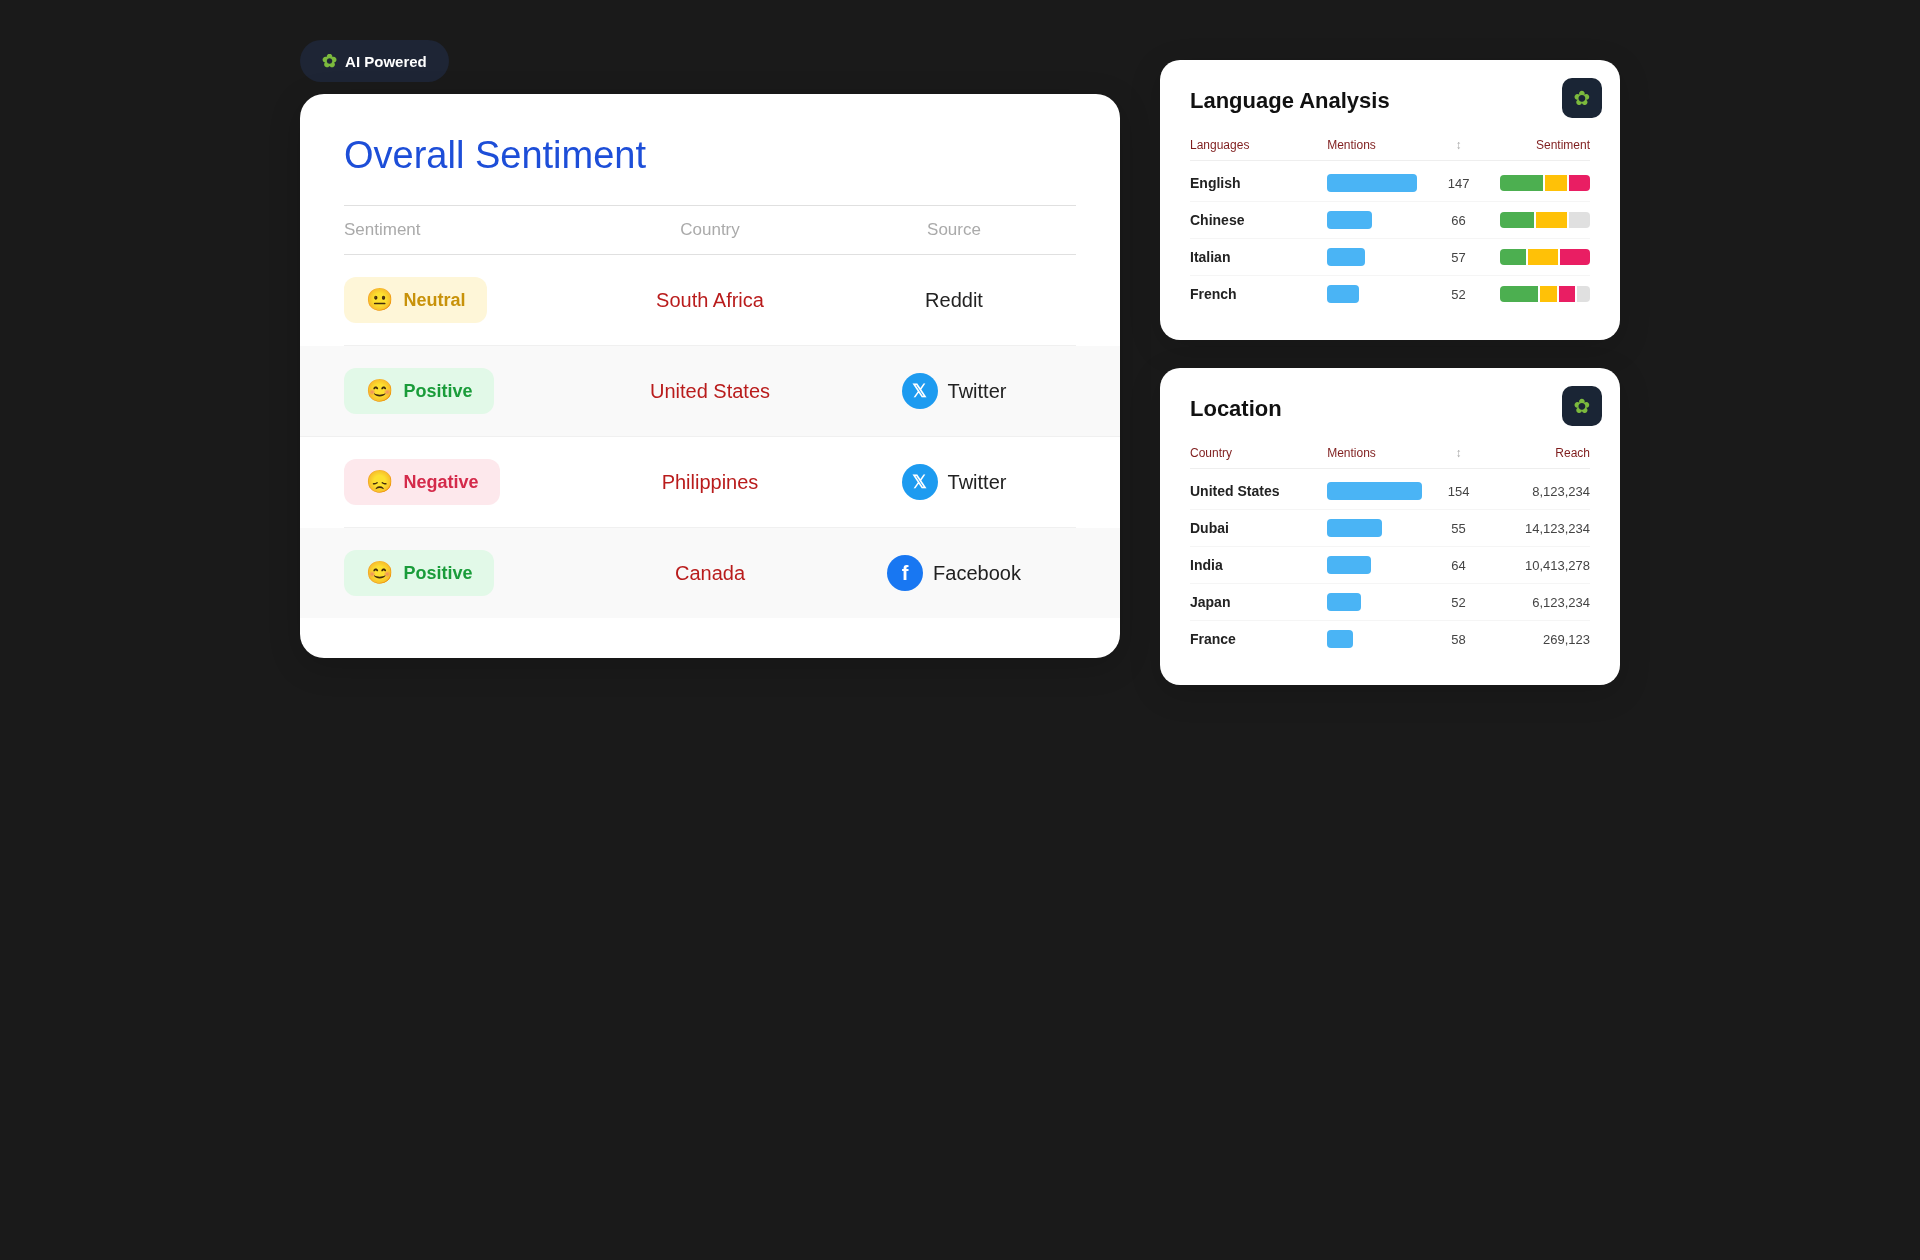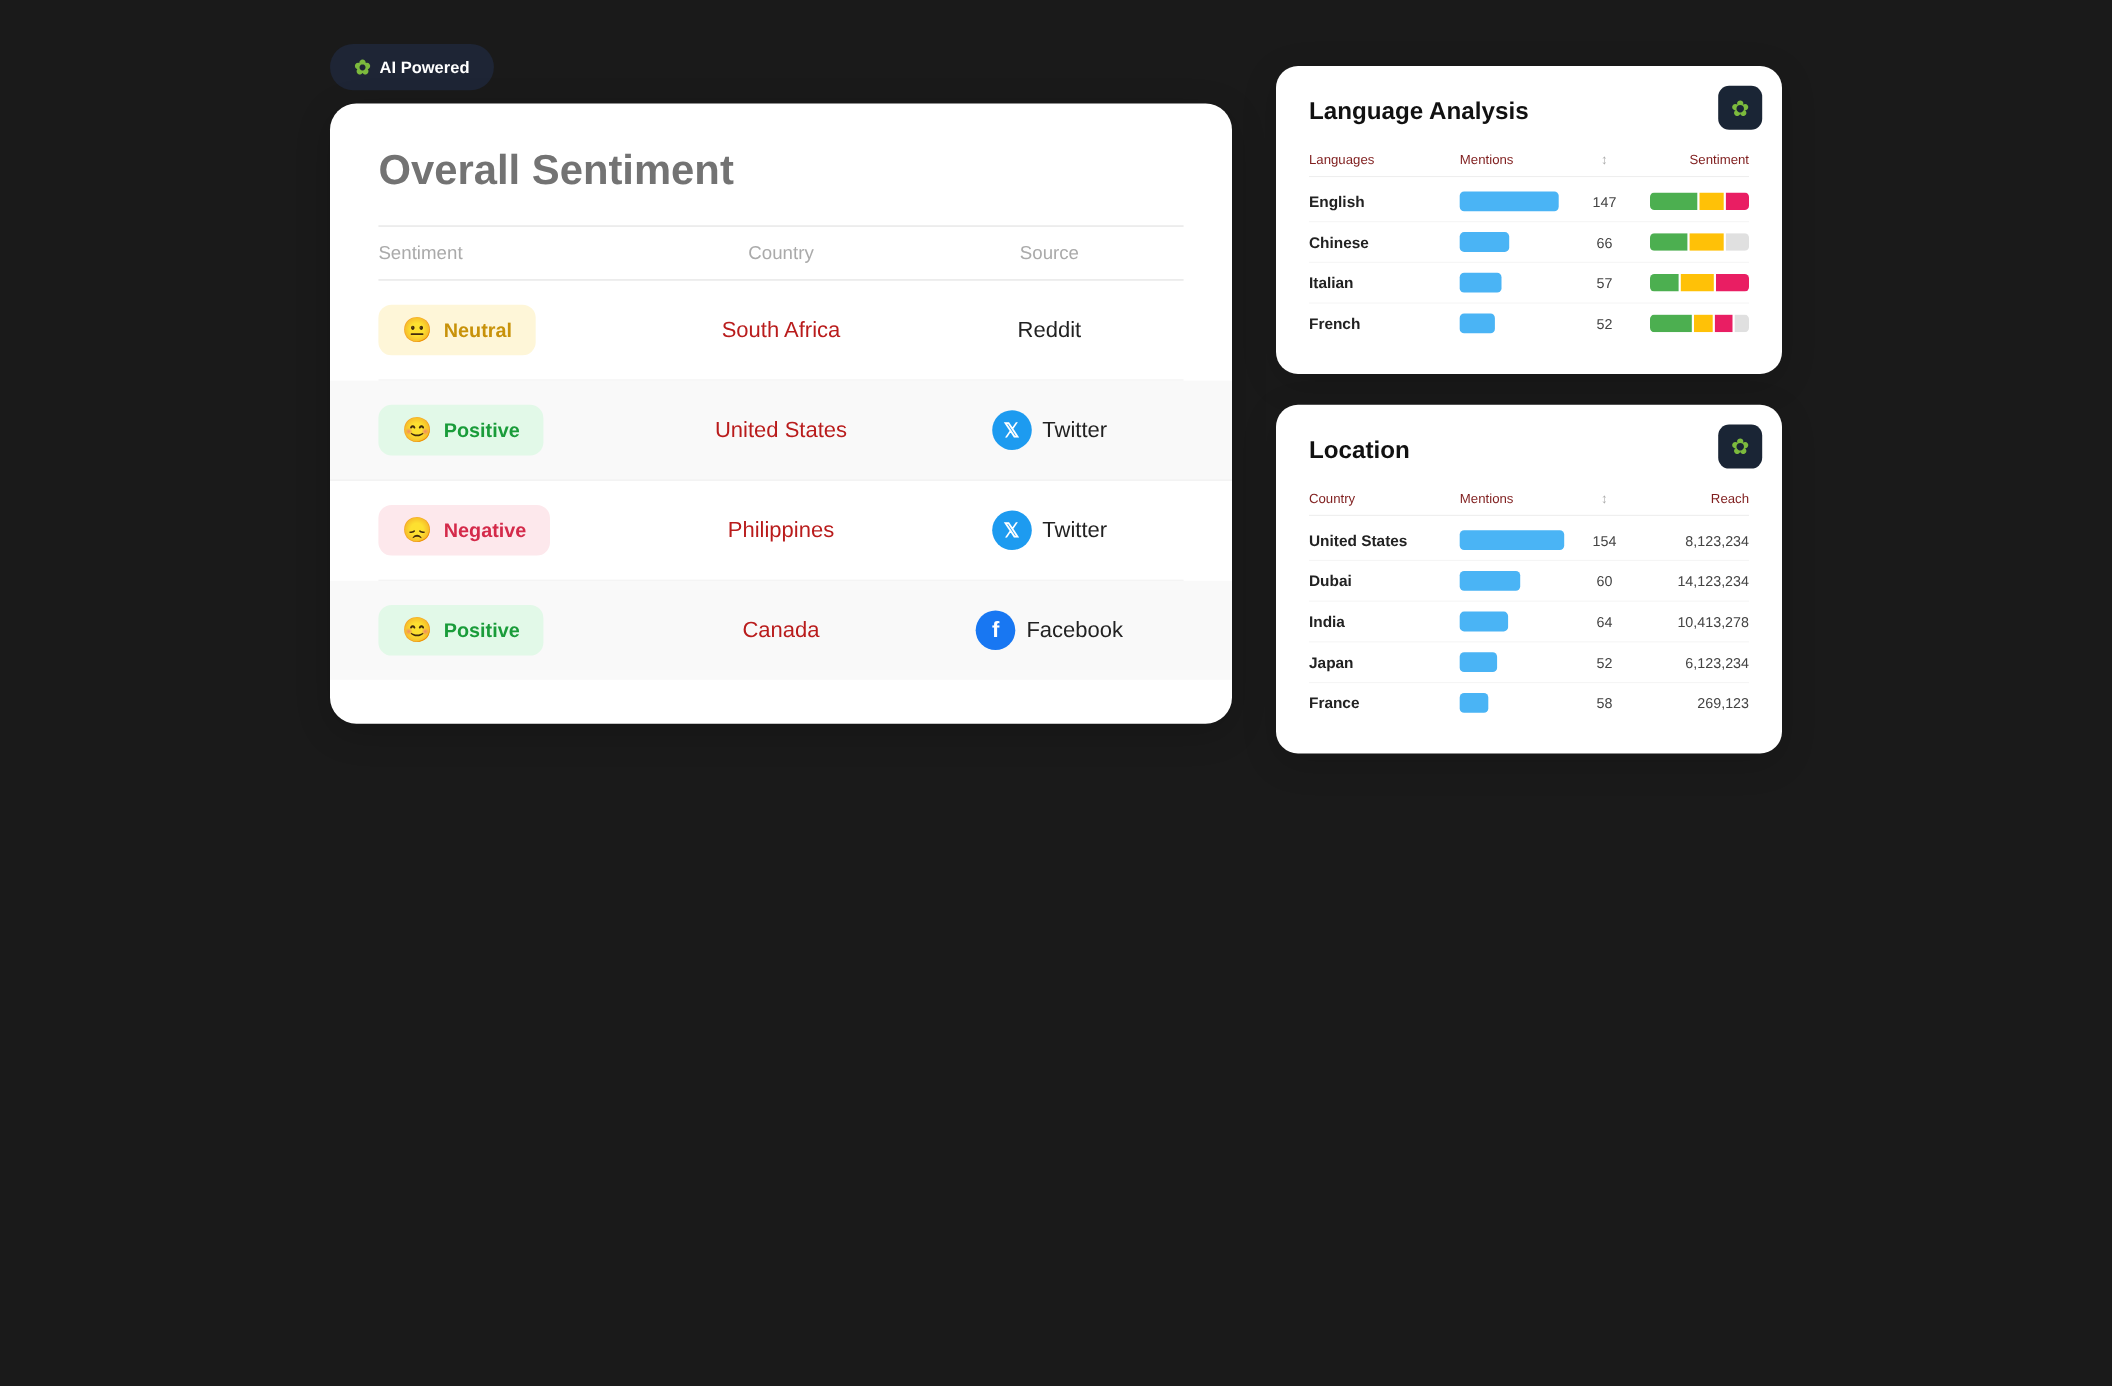--- a/index.html
+++ b/index.html
@@ -49,22 +49,22 @@
       font-size: 18px;
     }
     .sentiment-card {
       background: white;
       border-radius: 24px;
       padding: 40px 44px;
       box-shadow: 0 8px 32px rgba(0,0,0,0.18);
     }
     .card-title {
       font-size: 38px;
-      font-weight: 700;
-      color: #737373;
+      font-weight: 400;
+      color: #1d4ed8;
       margin-bottom: 28px;
     }
     .table-header {
       display: grid;
       grid-template-columns: 1fr 1fr 1fr;
       padding: 14px 0;
       border-top: 1.5px solid #e0e0e0;
       border-bottom: 1.5px solid #e0e0e0;
       margin-bottom: 0;
     }
@@ -421,21 +421,21 @@
         </div>
         <div class="mention-count">154</div>
         <div class="reach-cell">8,123,234</div>
       </div>
 
       <div class="analysis-row loc-row">
         <div class="row-label">Dubai</div>
         <div class="bar-container">
           <div class="bar-bg" style="width:55px"></div>
         </div>
-        <div class="mention-count">60</div>
+        <div class="mention-count">55</div>
         <div class="reach-cell">14,123,234</div>
       </div>
 
       <div class="analysis-row loc-row">
         <div class="row-label">India</div>
         <div class="bar-container">
           <div class="bar-bg" style="width:44px"></div>
         </div>
         <div class="mention-count">64</div>
         <div class="reach-cell">10,413,278</div>

